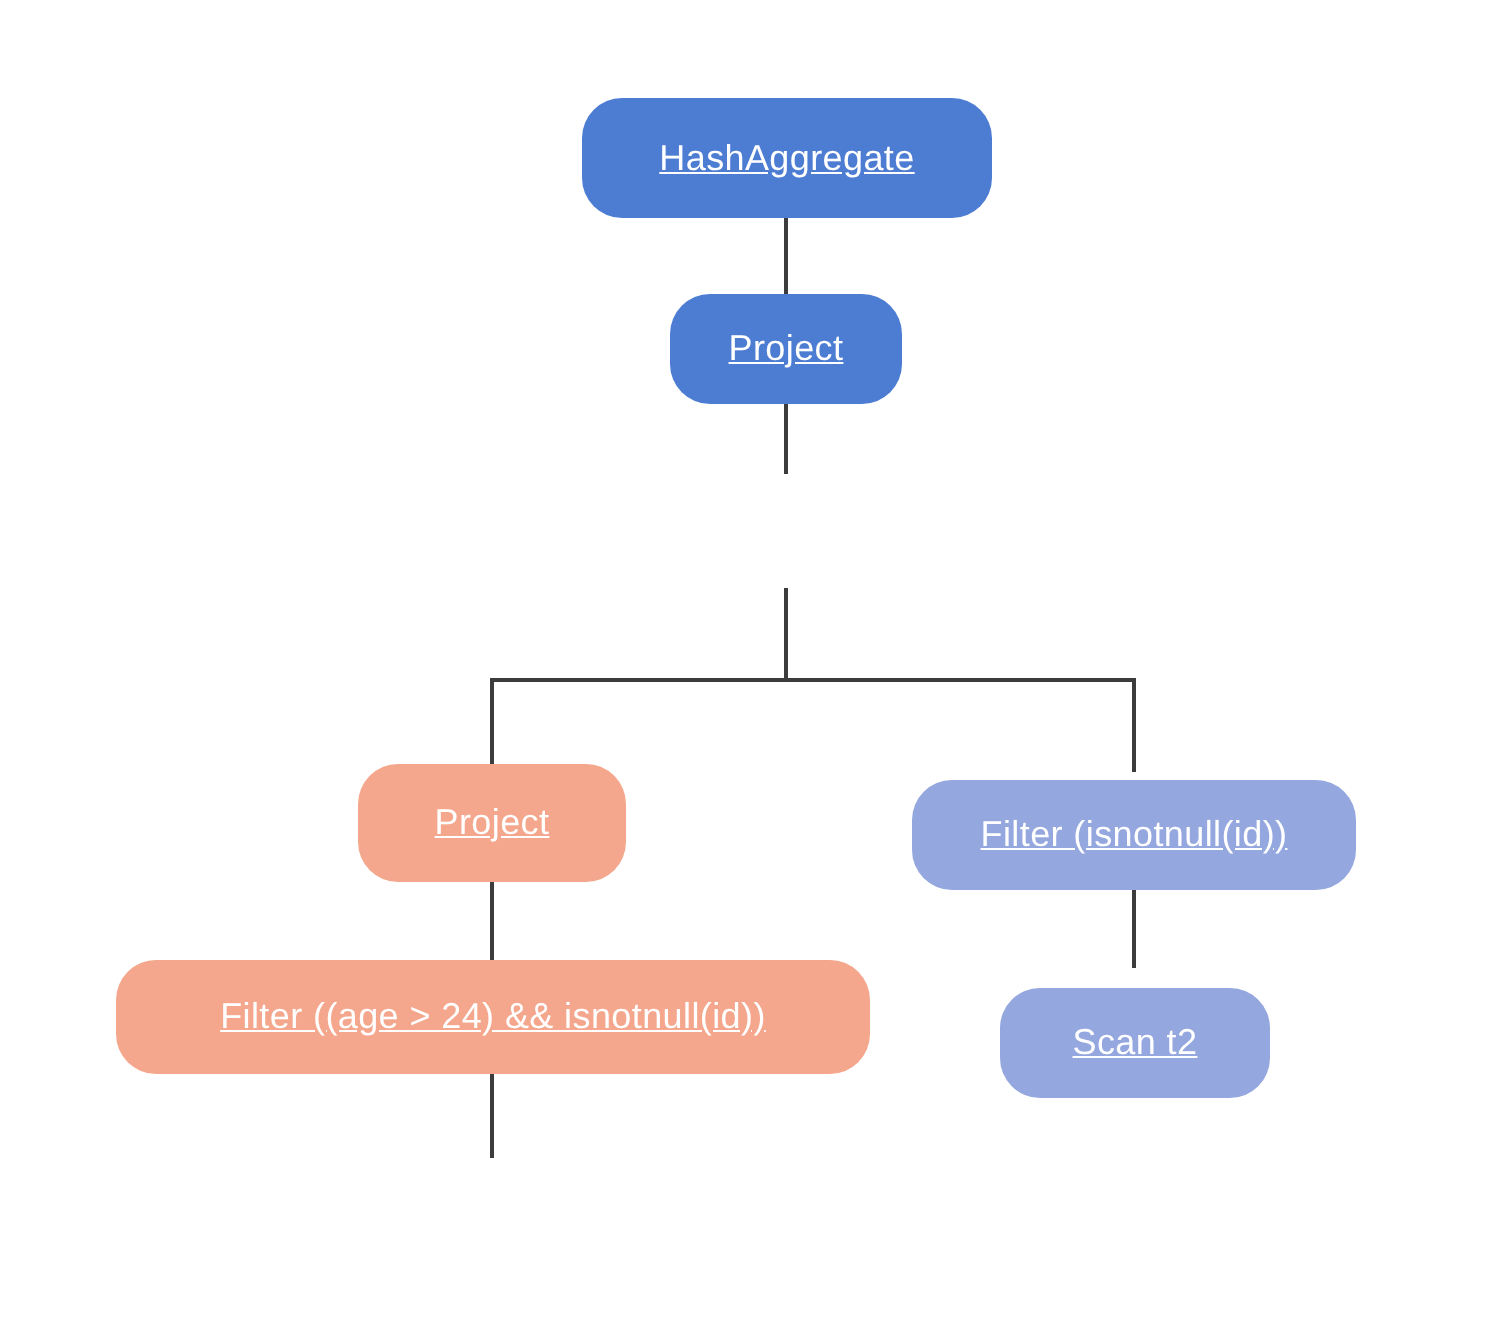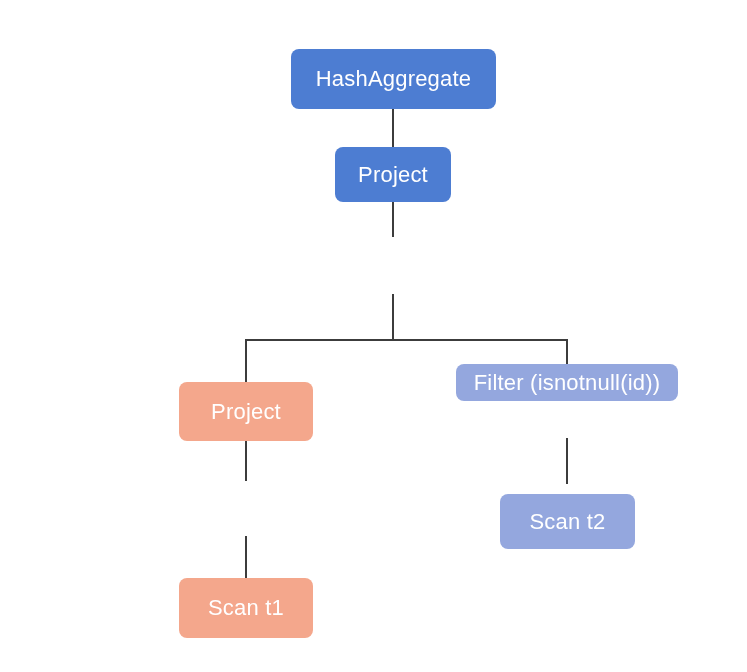--- a/index.html
+++ b/index.html
@@ -13,40 +13,41 @@
     width: 747px;
     height: 672px;
     background: #ffffff;
     overflow: hidden;
   }
   .node {
     position: absolute;
     display: flex;
     align-items: center;
     justify-content: center;
-    border-radius: 8px;
+    border-radius: 20px;
     color: #ffffff;
-    font-size: 22px;
+    font-size: 18px;
     font-weight: 400;
     letter-spacing: 0.2px;
     white-space: nowrap;
     z-index: 2;
+    text-decoration: underline;
   }
   .edge {
     position: absolute;
     z-index: 1;
   }
   
   .n-hashagg   { left: 291px; top:  49px; width: 205px; height: 60px; }
   .n-project-t { left: 335px; top: 147px; width: 116px; height: 55px; }
   .n-bhj       { left: 287px; top: 236px; width: 211px; height: 58px; }
   .n-project-l { left: 179px; top: 382px; width: 134px; height: 59px; }
   .n-filter-l  { left:  58px; top: 480px; width: 377px; height: 57px; }
   .n-scan-t1   { left: 179px; top: 578px; width: 134px; height: 60px; }
-  .n-filter-r  { left: 456px; top: 364px; width: 222px; height: 37px; text-align: center; }
+  .n-filter-r  { left: 456px; top: 390px; width: 222px; height: 55px; text-align: center; }
   .n-scan-t2   { left: 500px; top: 494px; width: 135px; height: 55px; }
   
   .e-a { left: 392px; top: 109px; width:   2px; height: 39px; }
   .e-b { left: 392px; top: 202px; width:   2px; height: 35px; }
   .e-c { left: 392px; top: 294px; width:   2px; height: 46px; }
   .e-h { left: 245px; top: 339px; width: 323px; height:  2px; }
   .e-d { left: 245px; top: 340px; width:   2px; height: 43px; }
   .e-e { left: 566px; top: 340px; width:   2px; height: 46px; }
   .e-f { left: 245px; top: 441px; width:   2px; height: 40px; }
   .e-g { left: 245px; top: 536px; width:   2px; height: 43px; }
@@ -67,20 +68,20 @@
   <div class="edge e-g" style="background: rgb(60, 60, 60);"></div>
   <div class="edge e-i" style="background: rgb(60, 60, 60);"></div>
 
   <div class="node n-hashagg" style="background: rgb(77, 125, 210);">HashAggregate</div>
 
   <div class="node n-project-t" style="background: rgb(77, 125, 210);">Project</div>
 
 
   <div class="node n-project-l" style="background: rgb(244, 167, 140);">Project</div>
 
+  <div class="node n-filter-l" style="background: rgb(244, 167, 140);">Filter ((age &gt; 24) &amp;&amp; isnotnull(id))</div>
 
-  <div class="node n-scan-t1" style="background: rgb(244, 167, 140);">Scan t1</div>
 
   <div class="node n-filter-r" style="background: rgb(148, 167, 222);">Filter (isnotnull(id))</div>
 
   <div class="node n-scan-t2" style="background: rgb(148, 167, 222);">Scan t2</div>
 
 </div>
 
 </body></html>

